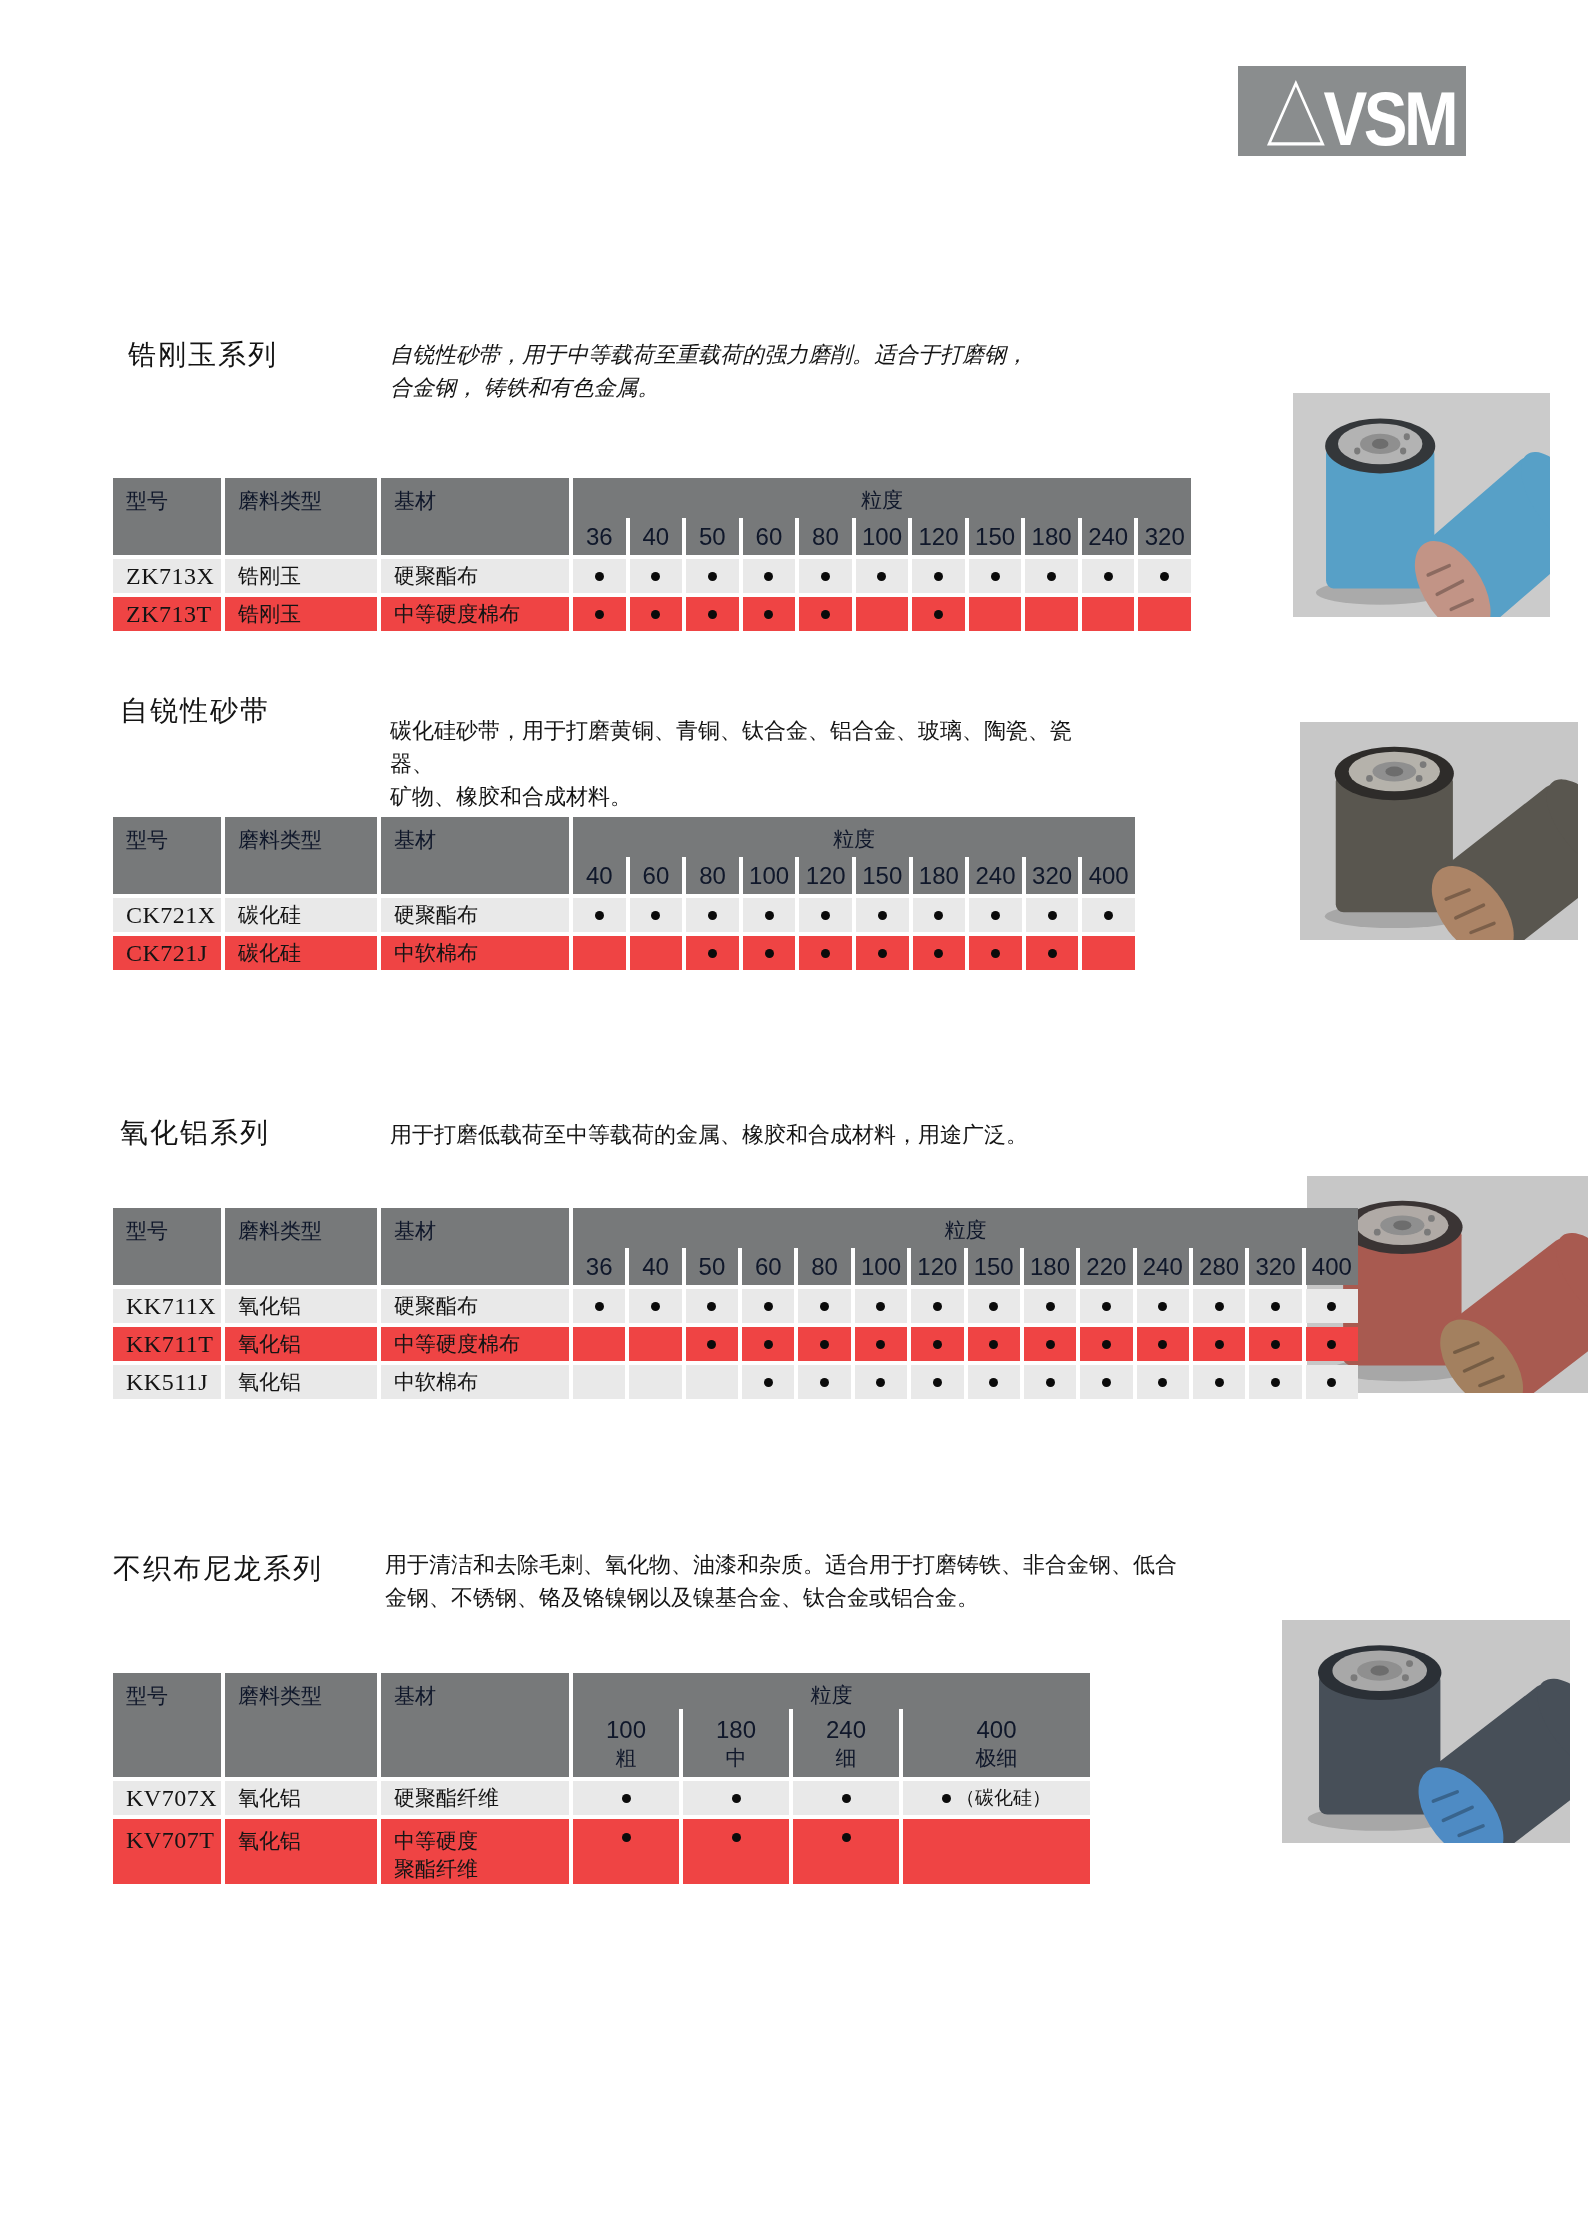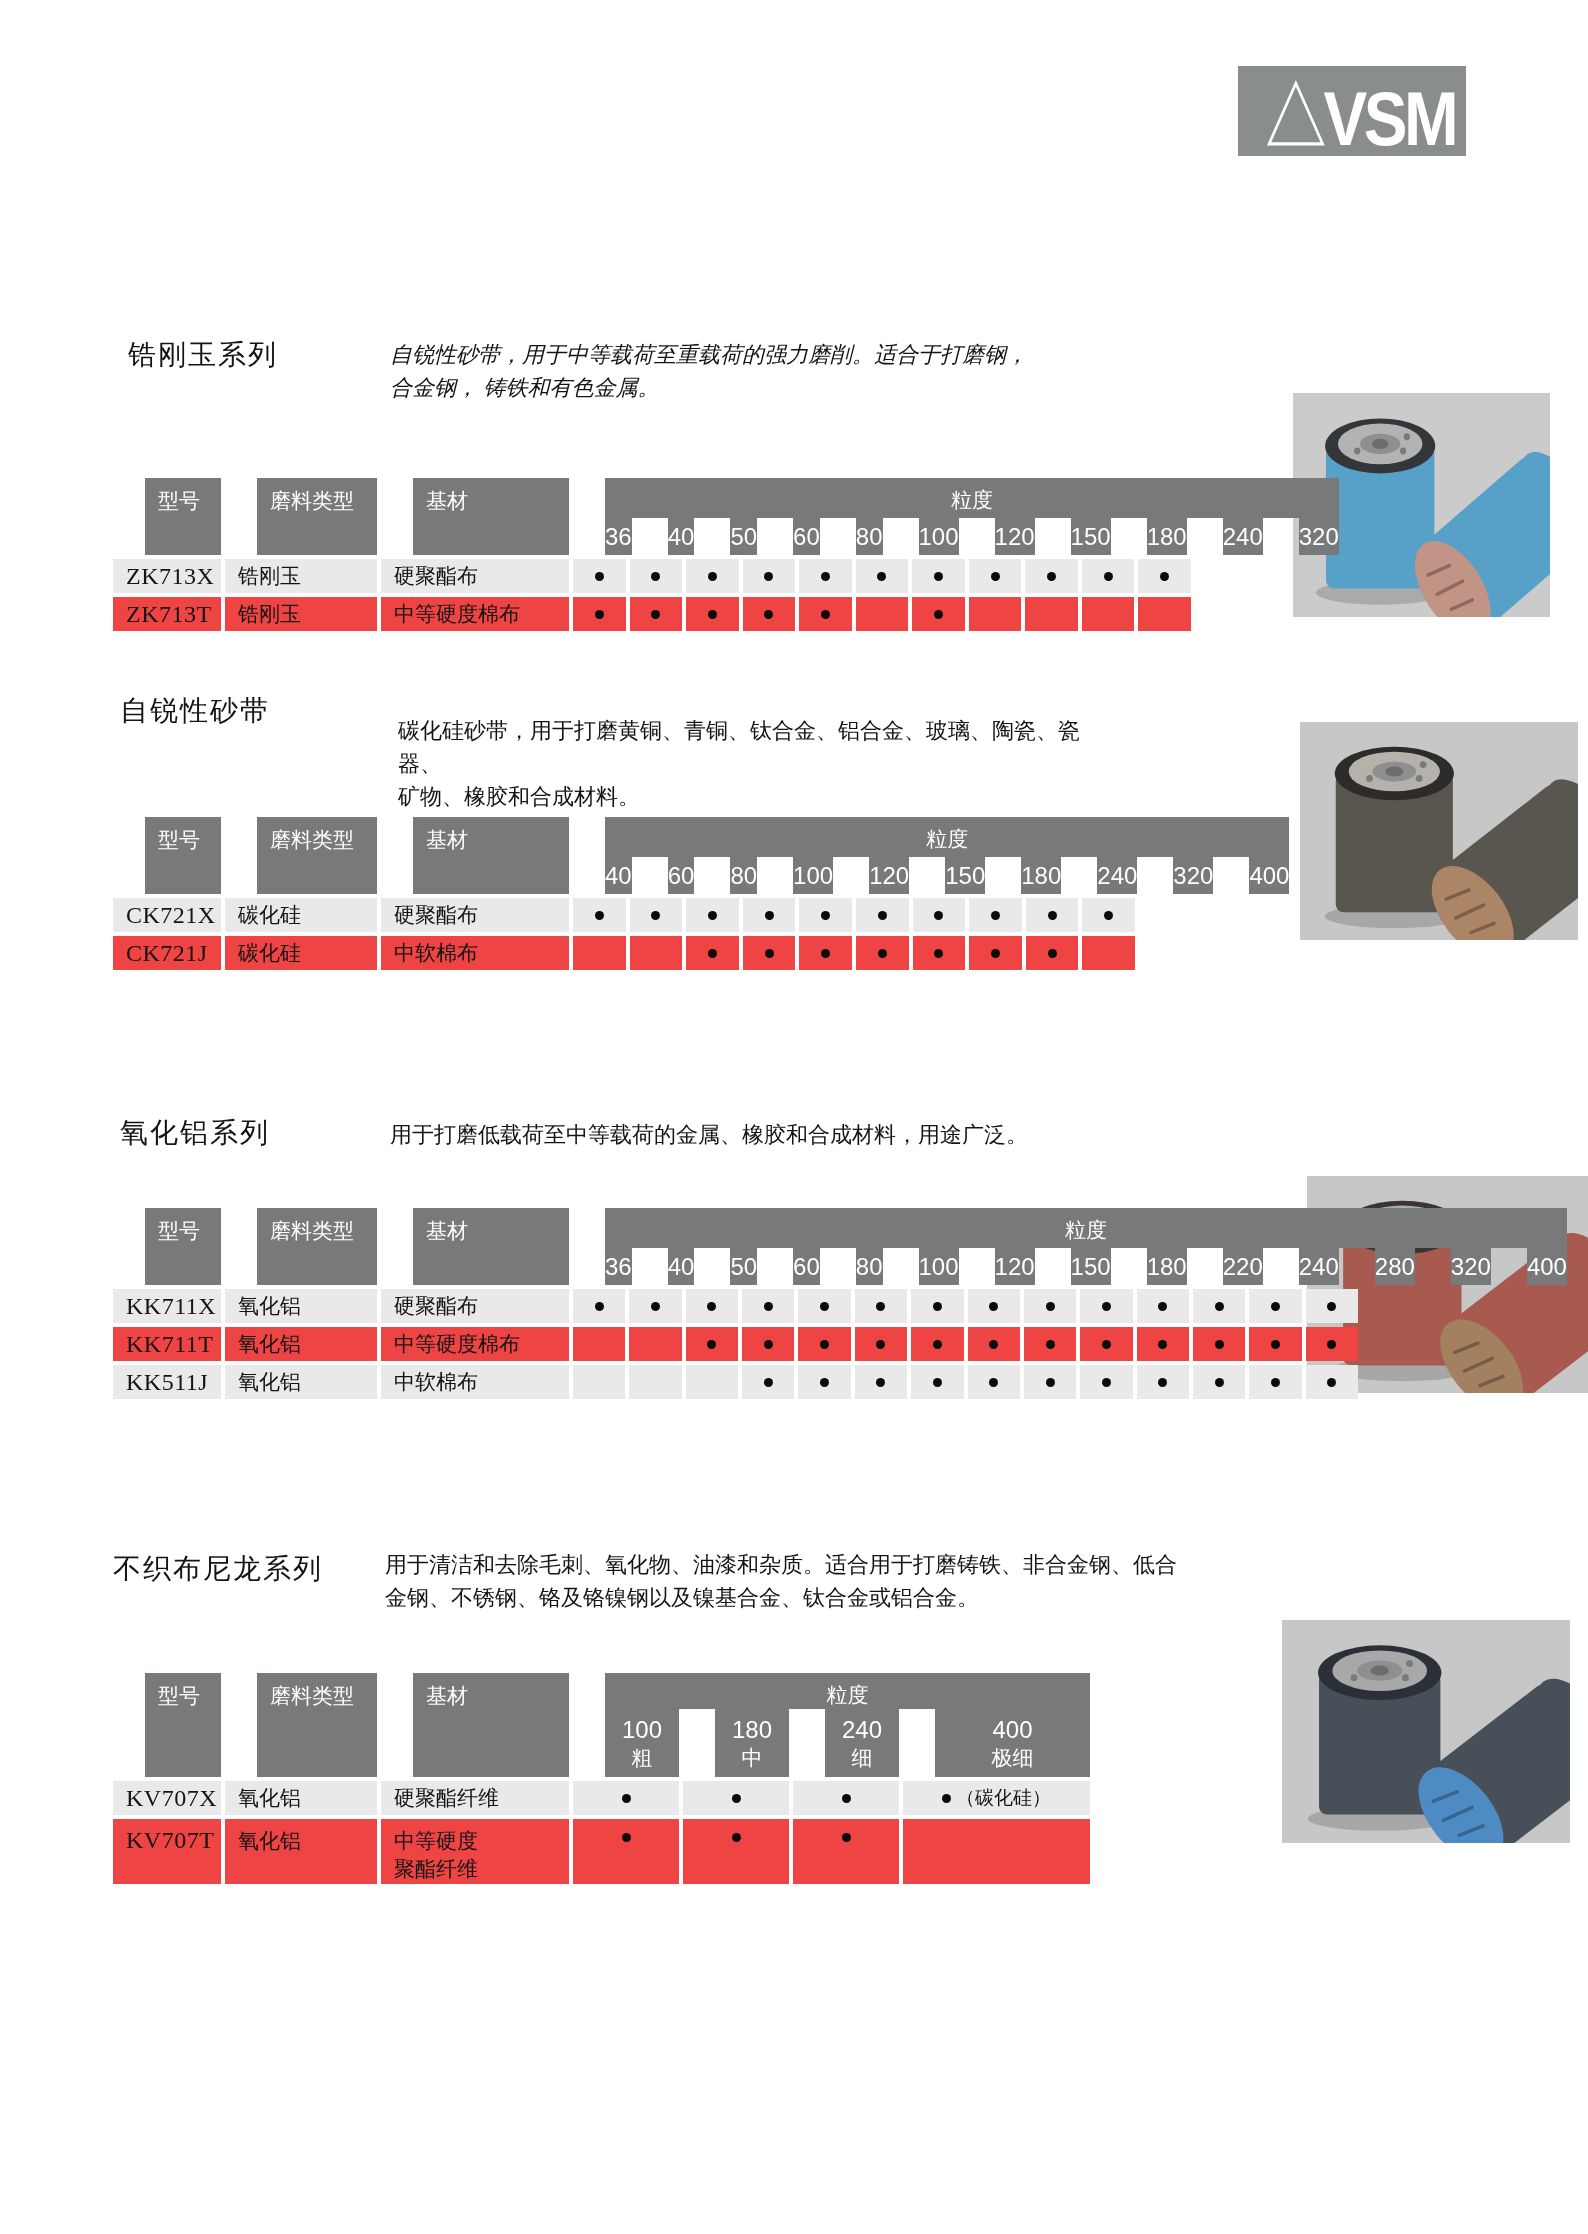--- a/index.html
+++ b/index.html
@@ -12,21 +12,21 @@
   .logo svg{width:100%;height:100%;display:block;}
   .logo text{font-family:"Liberation Sans",sans-serif;font-weight:bold;font-size:76px;letter-spacing:-4px;fill:#ffffff;}
 
   
   .sec-title{position:absolute;font-size:28px;letter-spacing:2px;white-space:nowrap;}
   .sec-desc{position:absolute;font-size:22px;line-height:33px;white-space:pre-line;}
 
   
   .tbl{position:absolute;z-index:2;}
   .tbl-header{display:grid;column-gap:4px;row-gap:0;}
-  .hcell{background:#77797a;color:#ffffff;font-size:21px;margin-left:32px;}
+  .hcell{background:#77797a;color:#0f172a;font-size:21px;}
   .hcell.lbl{grid-row:1 / span 2;padding:9px 0 0 13px;}
   .hcell.gritlbl{grid-row:1;text-align:center;padding-top:8px;}
   .hcell.gnum{grid-row:2;display:flex;flex-direction:column;align-items:center;justify-content:center;
               font-family:"Liberation Sans",sans-serif;font-size:24px;line-height:1.25;}
   .hcell .sub{font-family:"Liberation Serif",serif;font-size:21px;}
   .tbl-row{display:grid;column-gap:4px;margin-top:4px;}
   .tbl-row .cell{display:flex;align-items:center;font-size:21px;padding-left:13px;min-height:34px;}
   .tbl-row.light .cell{background:#e9e9e9;}
   .tbl-row.dark  .cell{background:#ef4444;}
   .cell.model{font-size:24px;letter-spacing:0.5px;}
@@ -38,21 +38,21 @@
   .dotlabel{font-size:19px;margin-left:5px;}
 
   
   .photo{position:absolute;z-index:1;}
   .photo svg{width:100%;height:100%;display:block;}
 
   
   .s0-title{left:128px;top:336px;} .s0-desc{left:390px;top:338px;width:740px;font-style:italic;}
   .s0-table{left:113px;top:478px;width:1078px;} .s0-photo{left:1293px;top:393px;width:257px;height:224px;}
 
-  .s1-title{left:120px;top:692px;} .s1-desc{left:390px;top:714px;width:710px;margin-left:8px;}
+  .s1-title{left:120px;top:692px;} .s1-desc{left:390px;top:714px;width:710px;}
   .s1-table{left:113px;top:817px;width:1022px;} .s1-photo{left:1300px;top:722px;width:278px;height:218px;}
 
   .s2-title{left:120px;top:1114px;} .s2-desc{left:390px;top:1118px;width:940px;}
   .s2-table{left:113px;top:1208px;width:1245px;} .s2-photo{left:1307px;top:1176px;width:281px;height:217px;}
 
   .s3-title{left:113px;top:1550px;} .s3-desc{left:385px;top:1548px;width:850px;}
   .s3-table{left:113px;top:1673px;width:977px;} .s3-photo{left:1282px;top:1620px;width:288px;height:223px;}
 </style>
 </head>
 <body>

